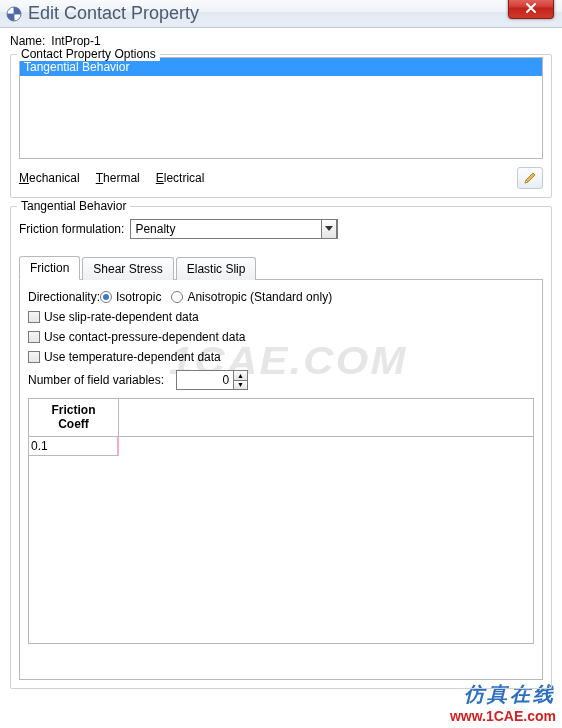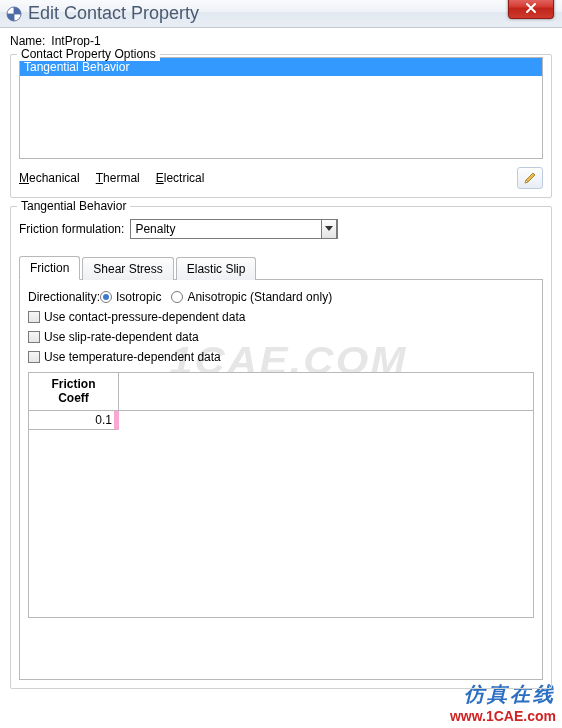--- a/index.html
+++ b/index.html
@@ -235,22 +235,22 @@
     border-right: 1px solid #b8b8b8;
     text-align: center;
     font-weight: bold;
     padding: 4px 2px;
     font-size: 12px;
     line-height: 1.2;
     background: #fff;
   }
   .data-table .drow { display: flex; }
   .data-table .dcell {
-    width: 90px; border-right: 5px solid #f9a8d4; border-bottom: 1px solid #b8b8b8;
-    text-align: right; padding: 2px;
+    width: 90px; border-right: 2px solid #f9a8d4; border-bottom: 1px solid #b8b8b8;
+    text-align: left; padding: 2px;
   }
 
   
   .wm1 {
     position: absolute; top: 340px; left: 180px;
     font-size: 38px; font-style: italic; font-weight: bold;
     color: #e6e6e6; letter-spacing: 2px; transform: scaleX(1.1);
     z-index: 0; pointer-events: none;
   }
   .wm-box { position: absolute; right: 6px; bottom: 4px; text-align: right; pointer-events: none; margin-top: 40px; }
@@ -335,38 +335,48 @@
         </span>
         <span class="radio">
           <span class="radio-dot"></span>
           <span>Anisotropic (Standard only)</span>
         </span>
       </div>
 
       <div class="row">
         <span class="check">
           <span class="check-box"></span>
-          <span>Use contact-pressure-dependent data</span>
+          <span>Use slip-rate-dependent data</span>
         </span>
       </div>
 
       <div class="row">
         <span class="check">
           <span class="check-box"></span>
-          <span>Use slip-rate-dependent data</span>
+          <span>Use contact-pressure-dependent data</span>
         </span>
       </div>
 
       <div class="row">
         <span class="check">
           <span class="check-box"></span>
           <span>Use temperature-dependent data</span>
         </span>
       </div>
 
+      <div class="row">
+        <span class="lbl" style="margin-right:12px;">Number of field variables:</span>
+        <span class="spinner">
+          <input type="text" value="0" style="">
+          <span class="btns">
+            <div>▲</div>
+            <div>▼</div>
+          </span>
+        </span>
+      </div>
 
       <div class="data-table">
         <div class="header">
           <div class="hcell" style="white-space:pre-line;">Friction
 Coeff</div>
         </div>
         <div class="drow">
           <div class="dcell">0.1</div>
         </div>
       </div>

